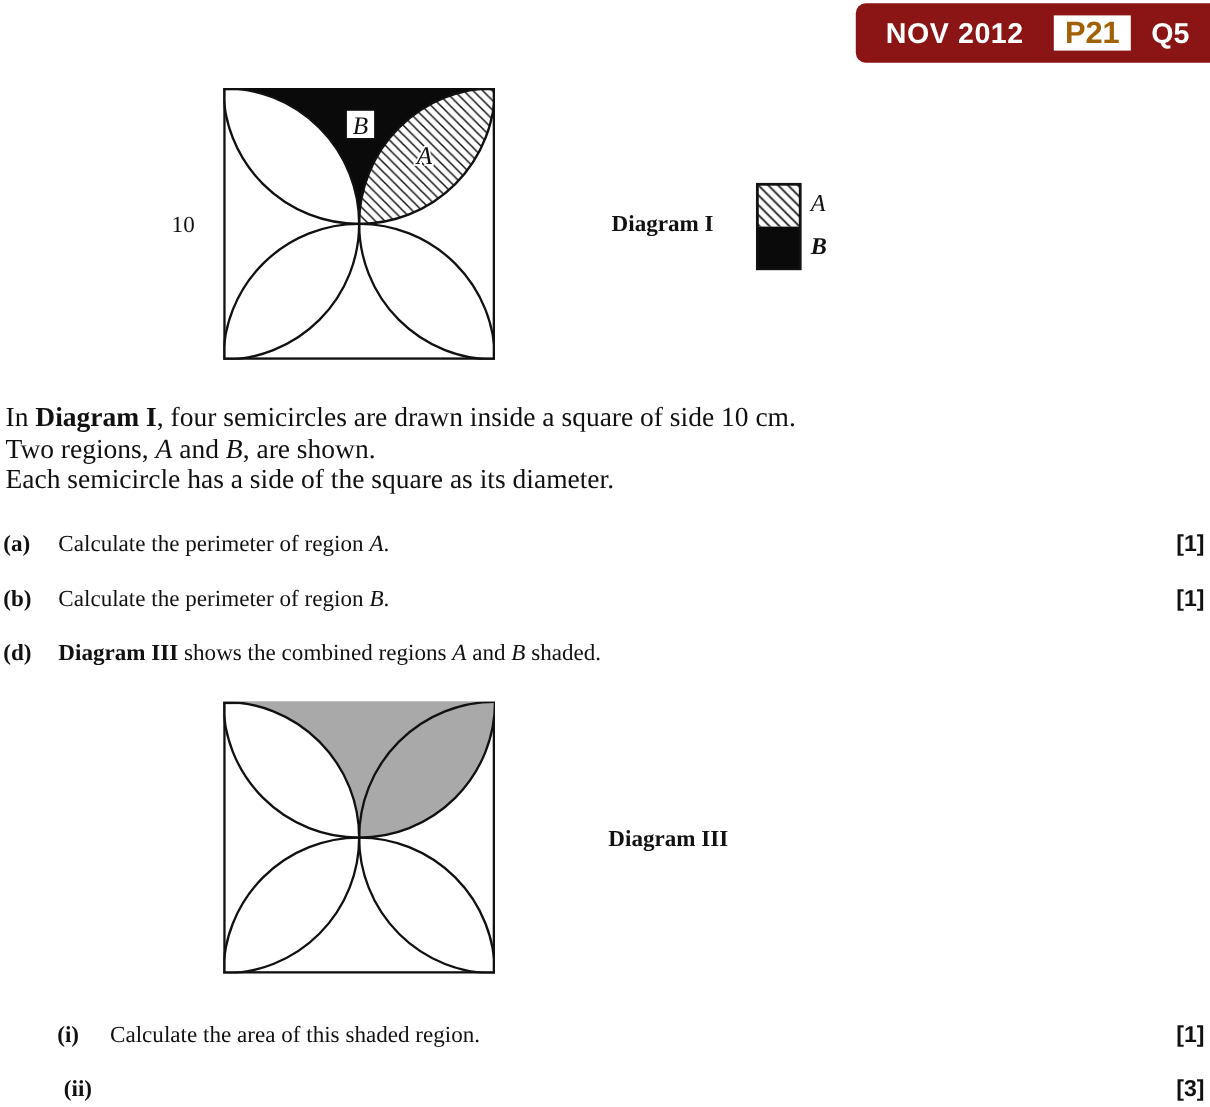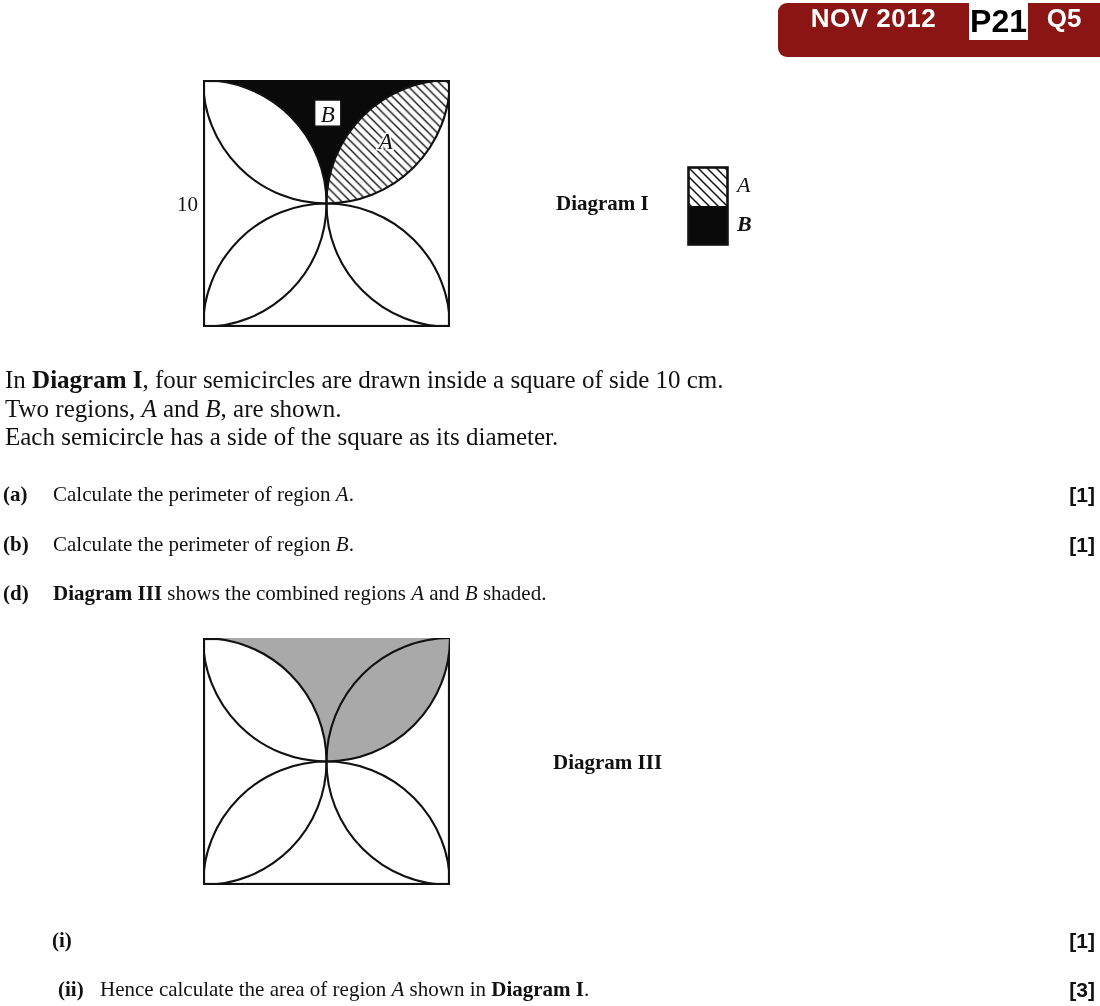--- a/index.html
+++ b/index.html
@@ -11,42 +11,42 @@
     background:#ffffff;
     overflow:hidden;
     font-family:"Liberation Serif", serif;
     color:#111111;
   }
   
   .banner{
     position:absolute;
     top:3px; right:0; width:322px; height:54px;
     border-radius:9px 0 0 9px;
-    display:flex; align-items:flex-start;
+    display:flex; align-items:center;
     font-family:"Liberation Sans", sans-serif;
     font-weight:bold;
   }
   .banner .seg-session{
     flex:1; display:flex; align-items:center; justify-content:center;
     color:#ffffff; font-size:26px; letter-spacing:0.5px;
   }
   .banner .seg-paper{
-    width:59px; background:#ffffff; color:#000000;
+    width:70px; background:#ffffff; color:#a16207;
     display:flex; align-items:center; justify-content:center;
-    font-size:32px;
+    font-size:28px;
   }
   .banner .seg-question{
     width:72px; display:flex; align-items:center; justify-content:center;
     color:#ffffff; font-size:26px;
   }
   
   .fig-svg{position:absolute; display:block;}
   .side-label{
     position:absolute; left:156px; top:192px; width:42px;
-    text-align:right; font-size:21px;
+    font-size:21px;
   }
   .fig-caption{
     position:absolute; font-size:21px; font-weight:bold; white-space:nowrap;
   }
   .cap-d1{left:556px; top:191px;}
   .cap-d3{left:553px; top:750px;}
   .legend-box{position:absolute; left:687px; top:166px;}
   .legend-label{
     position:absolute; left:737px; font-size:22px; font-style:italic;
   }
@@ -151,22 +151,22 @@
     <path d="M0 0 A50 50 0 0 0 100 0" fill="none" stroke="#111111" stroke-width="0.85"></path>
     <path d="M0 100 A50 50 0 0 1 100 100" fill="none" stroke="#111111" stroke-width="0.85"></path>
     <path d="M0 0 A50 50 0 0 1 0 100" fill="none" stroke="#111111" stroke-width="0.85"></path>
     <path d="M100 0 A50 50 0 0 0 100 100" fill="none" stroke="#111111" stroke-width="0.85"></path>
   </svg>
 
   <span class="fig-caption cap-d3">Diagram III</span>
 
   <div class="q-row row-i">
     <span class="q-label lab-i">(i)</span>
+    <span class="q-text txt-sub">Calculate the area of this shaded region.</span>
     <span class="marks">[1]</span>
   </div>
 
   <div class="q-row row-ii">
     <span class="q-label lab-ii">(ii)</span>
-    <span class="q-text txt-sub"><span>Hence calculate the area of region </span><span class="i">A</span><span> shown in </span><span class="b">Diagram I</span><span>.</span></span>
     <span class="marks">[3]</span>
   </div>
 
 </div>
 
 </body></html>

